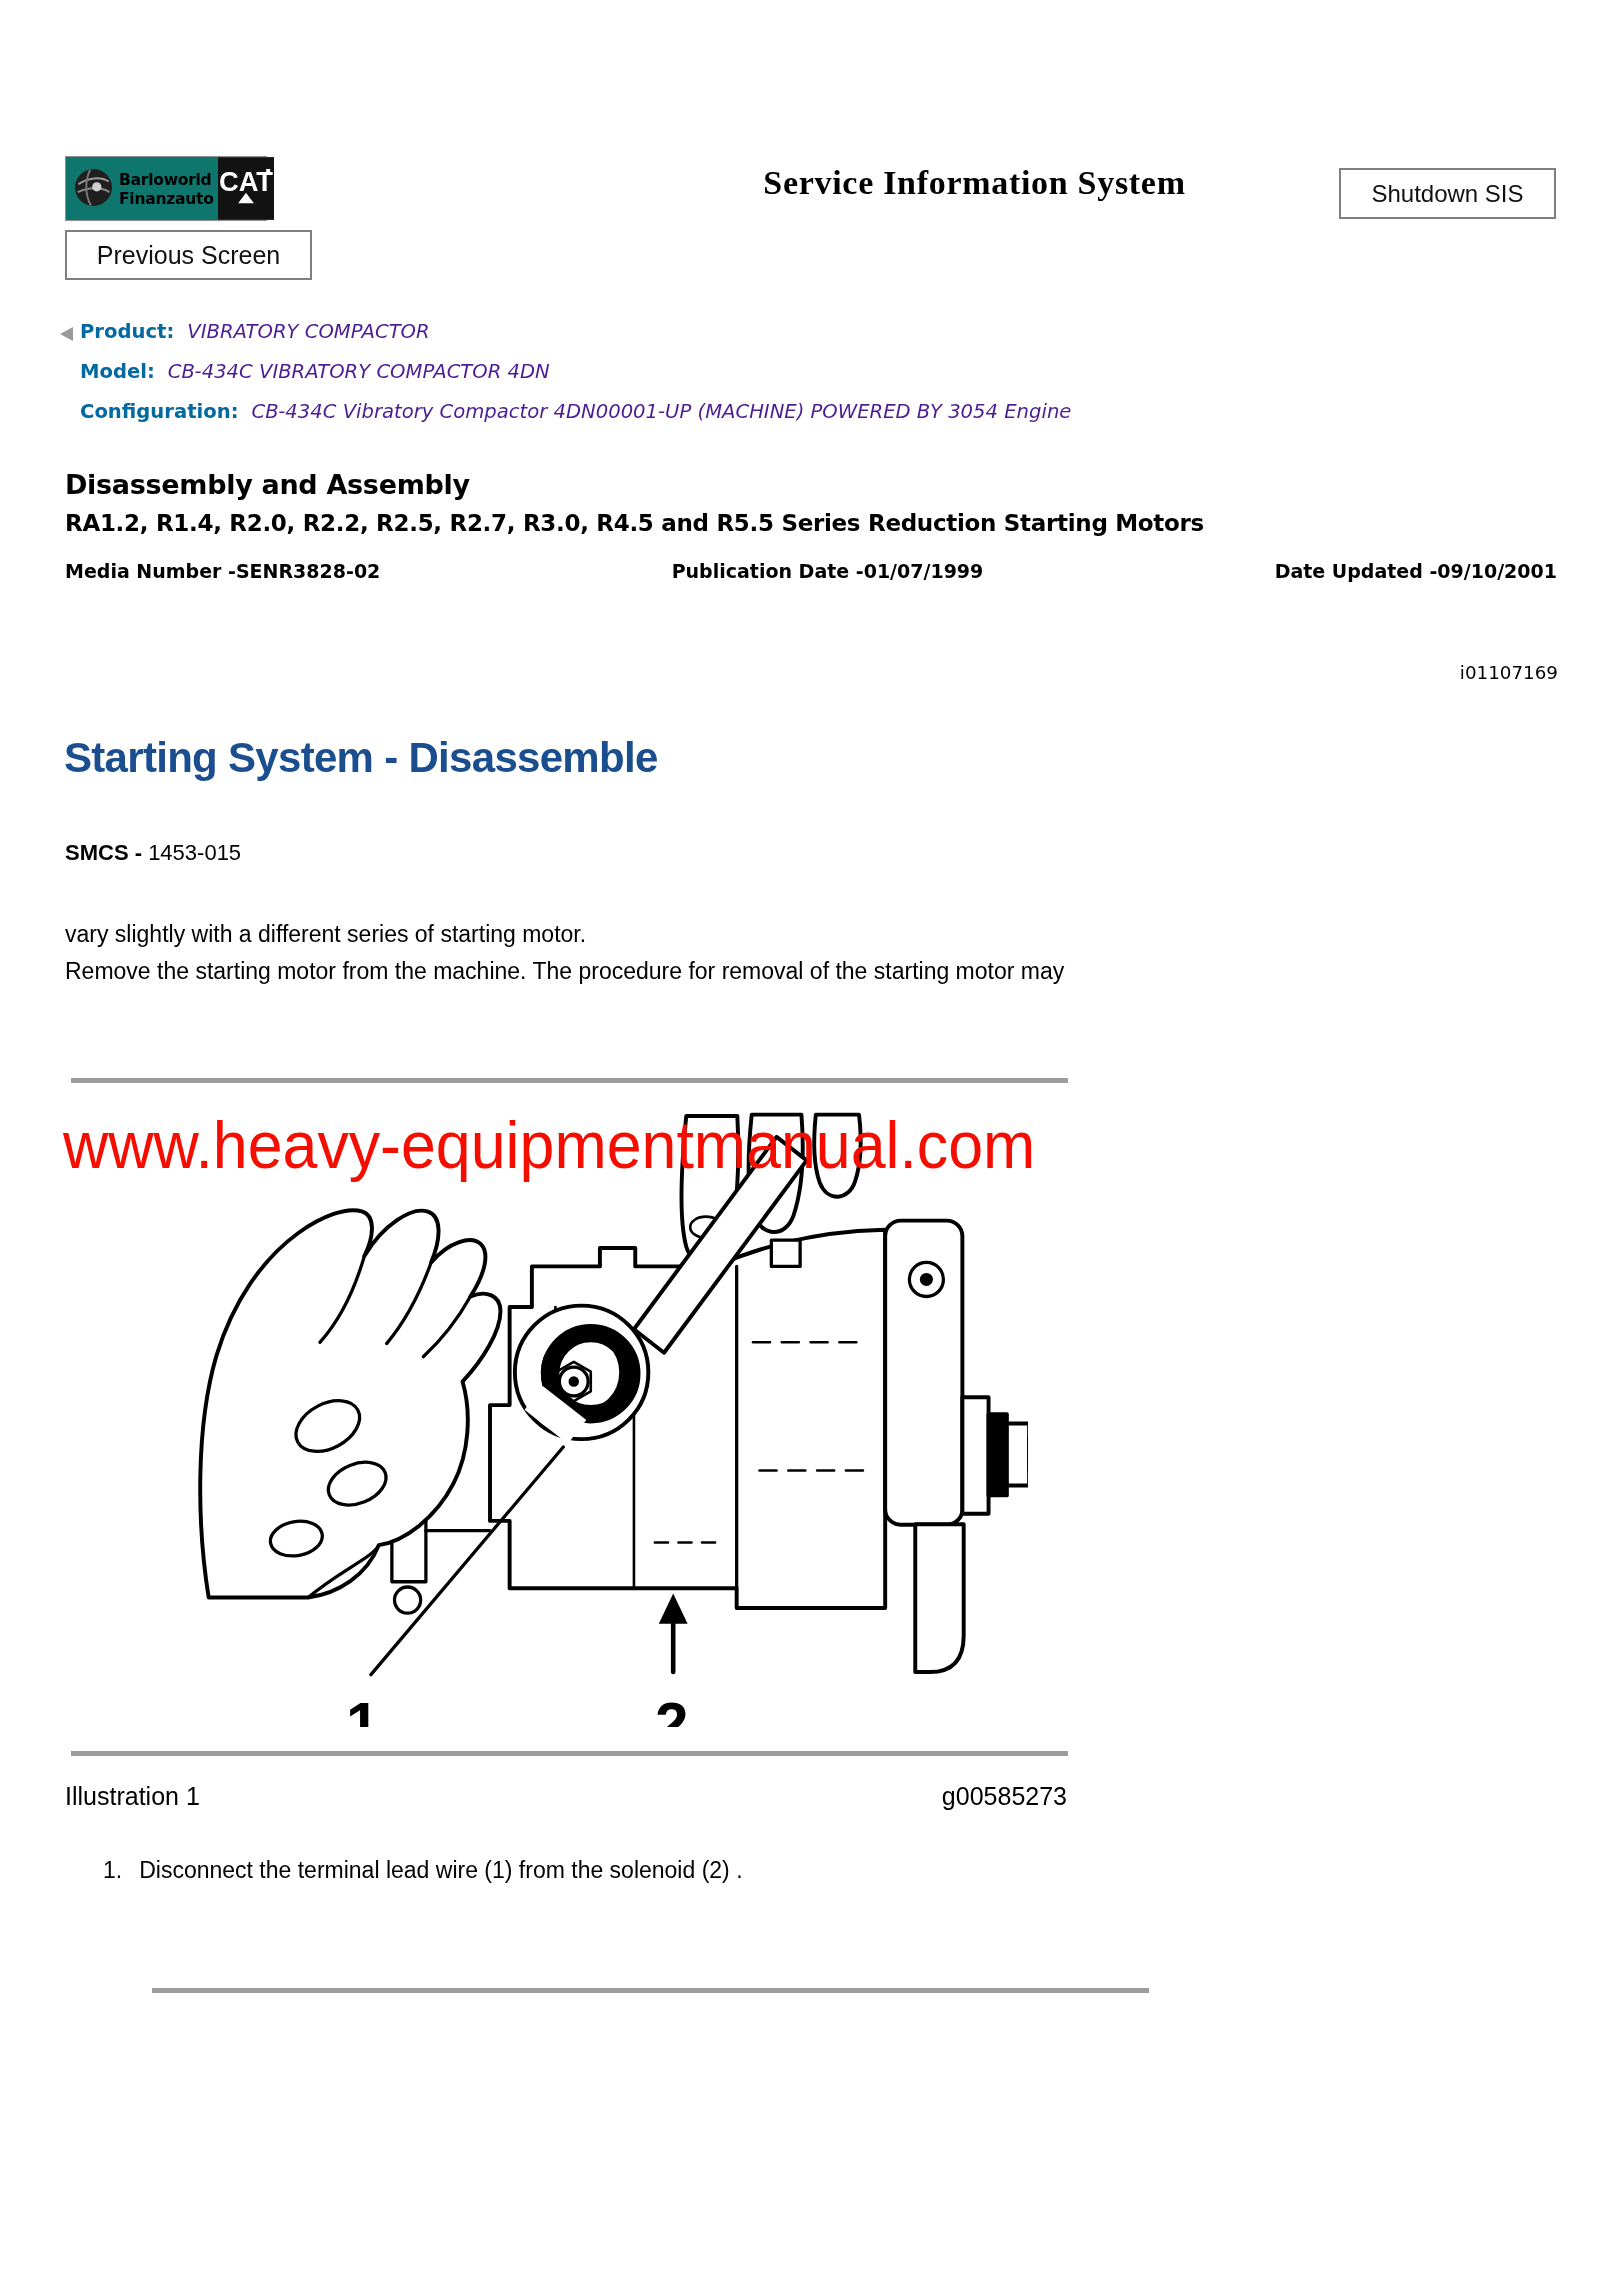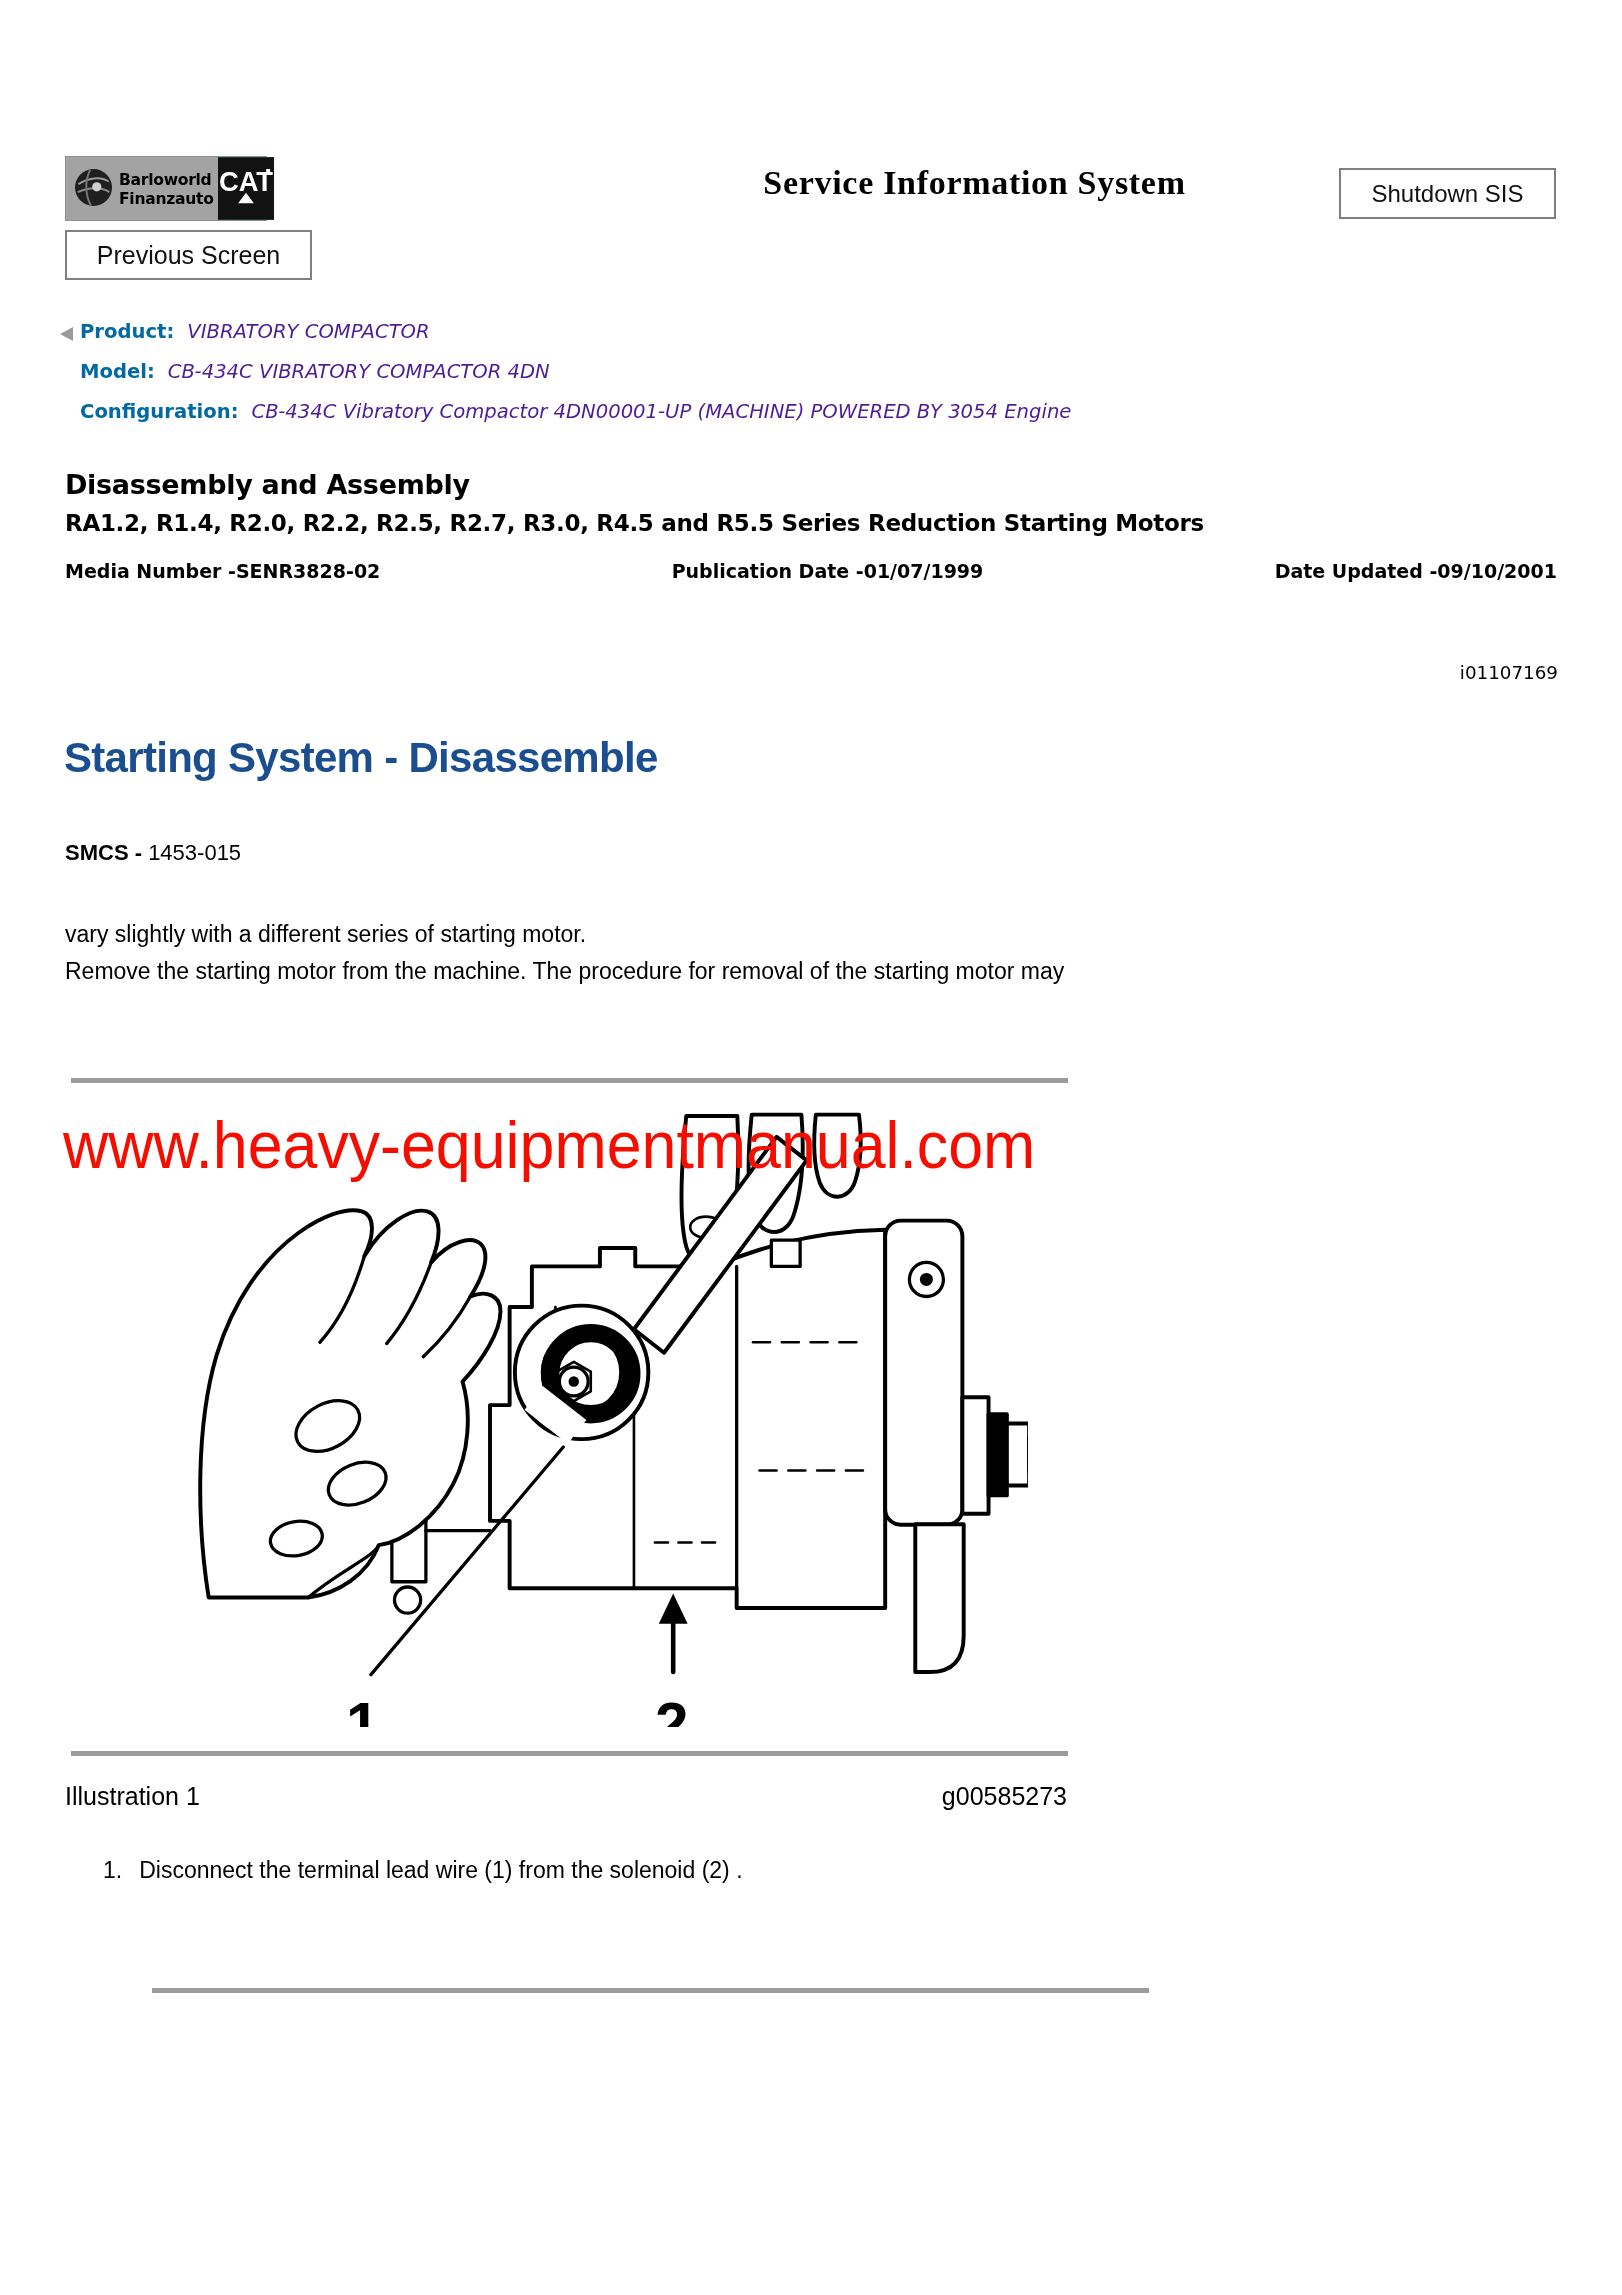--- a/index.html
+++ b/index.html
@@ -2,21 +2,21 @@
 <html style="font-size:10.5px"><head>
 <meta charset="utf-8">
 <style>
   html,body{margin:0;padding:0;background:#ffffff;}
   #page{position:relative;width:1623px;height:2295px;background:#ffffff;overflow:hidden;
         font-family:"DejaVu Sans",sans-serif;color:#000;}
 
   
   #logo{position:absolute;left:65px;top:156px;width:202px;height:65px;
         border:1.3px solid #8f8f8f;display:flex;background:#fff;box-sizing:border-box;}
-  #logo-left{flex:1;display:flex;align-items:center;padding-left:6.5px;background:#a3a3a3;justify-content:center;}
+  #logo-left{flex:1;display:flex;align-items:center;padding-left:6.5px;background:#0f766e;justify-content:center;}
   #logo-text{margin-left:5.2px;font-weight:bold;font-size:16.4px;line-height:19px;letter-spacing:-0.3px;
              transform:scaleX(0.95);transform-origin:left;}
   #logo-cat{width:56px;background:#22c55e;position:relative;display:flex;align-items:center;justify-content:center;}
   #logo-cat svg{display:block;}
 
   .btn{position:absolute;background:#fff;border:2.6px solid #7f7f7f;display:flex;align-items:center;
        justify-content:center;font-family:"Liberation Sans",sans-serif;font-size:25px;color:#111;
        box-sizing:border-box;cursor:pointer;}
   #prev-btn{left:65px;top:230px;width:247px;height:50px;}
   #shutdown-btn{left:1339px;top:168px;width:217px;height:51px;font-size:24px;}

